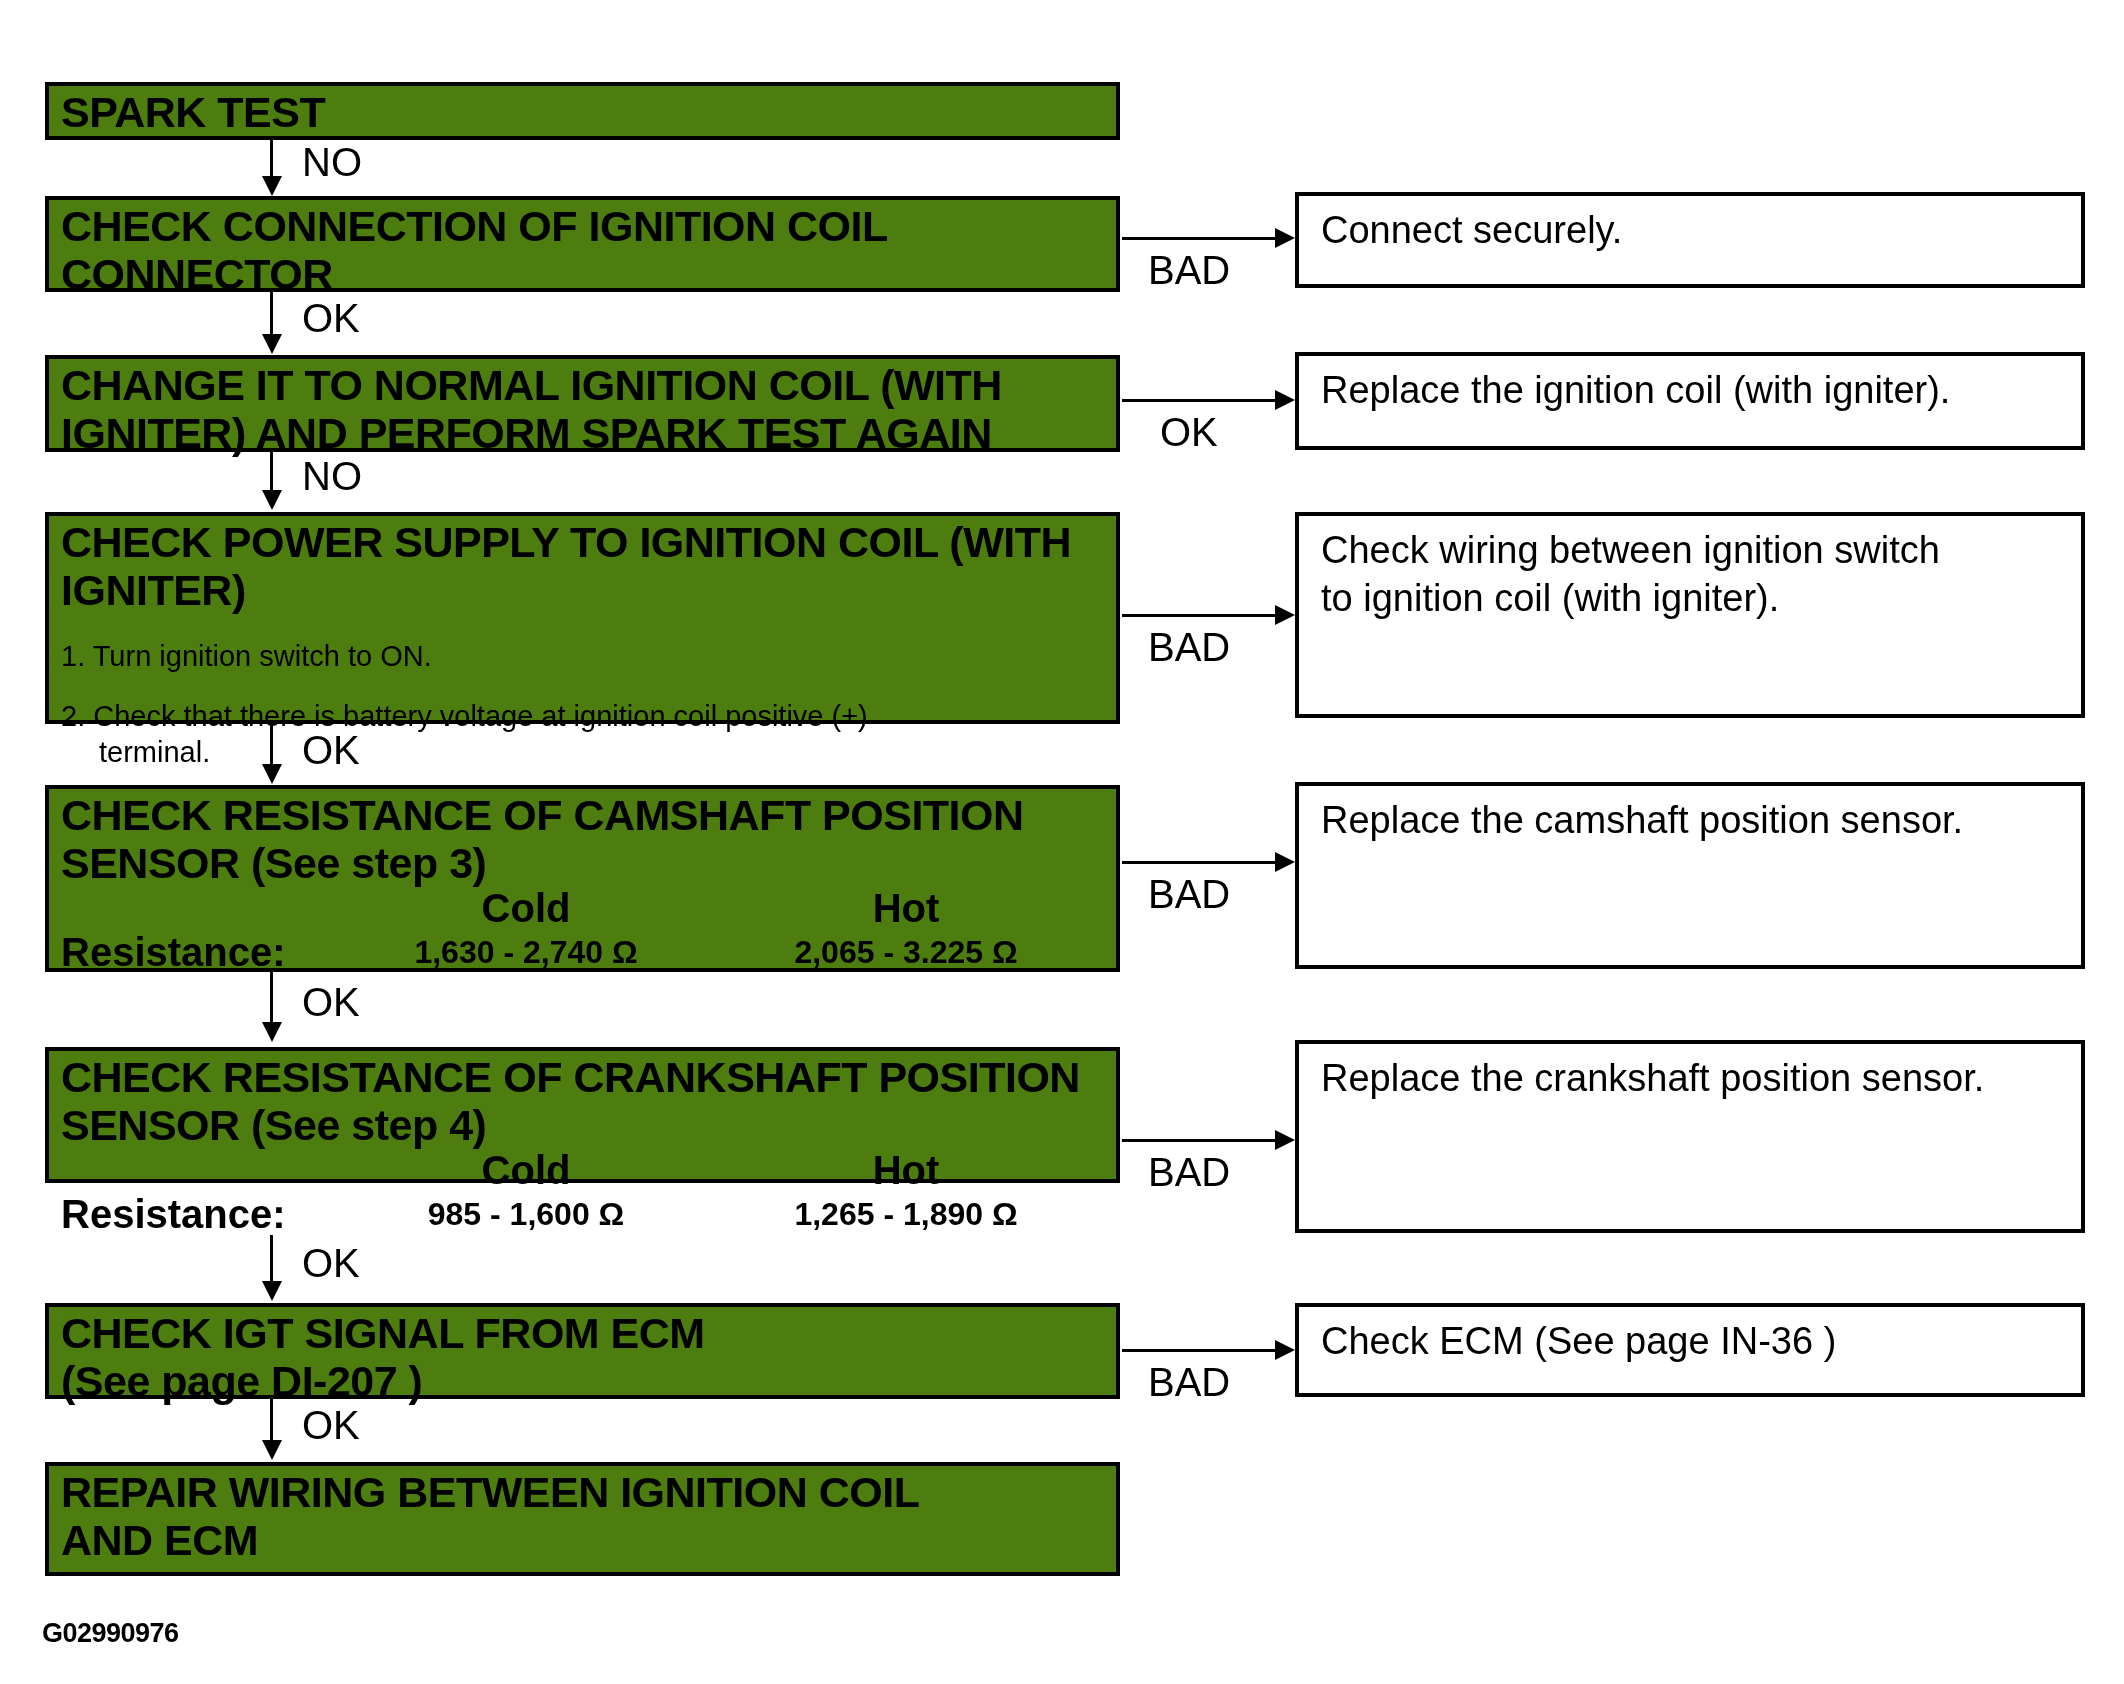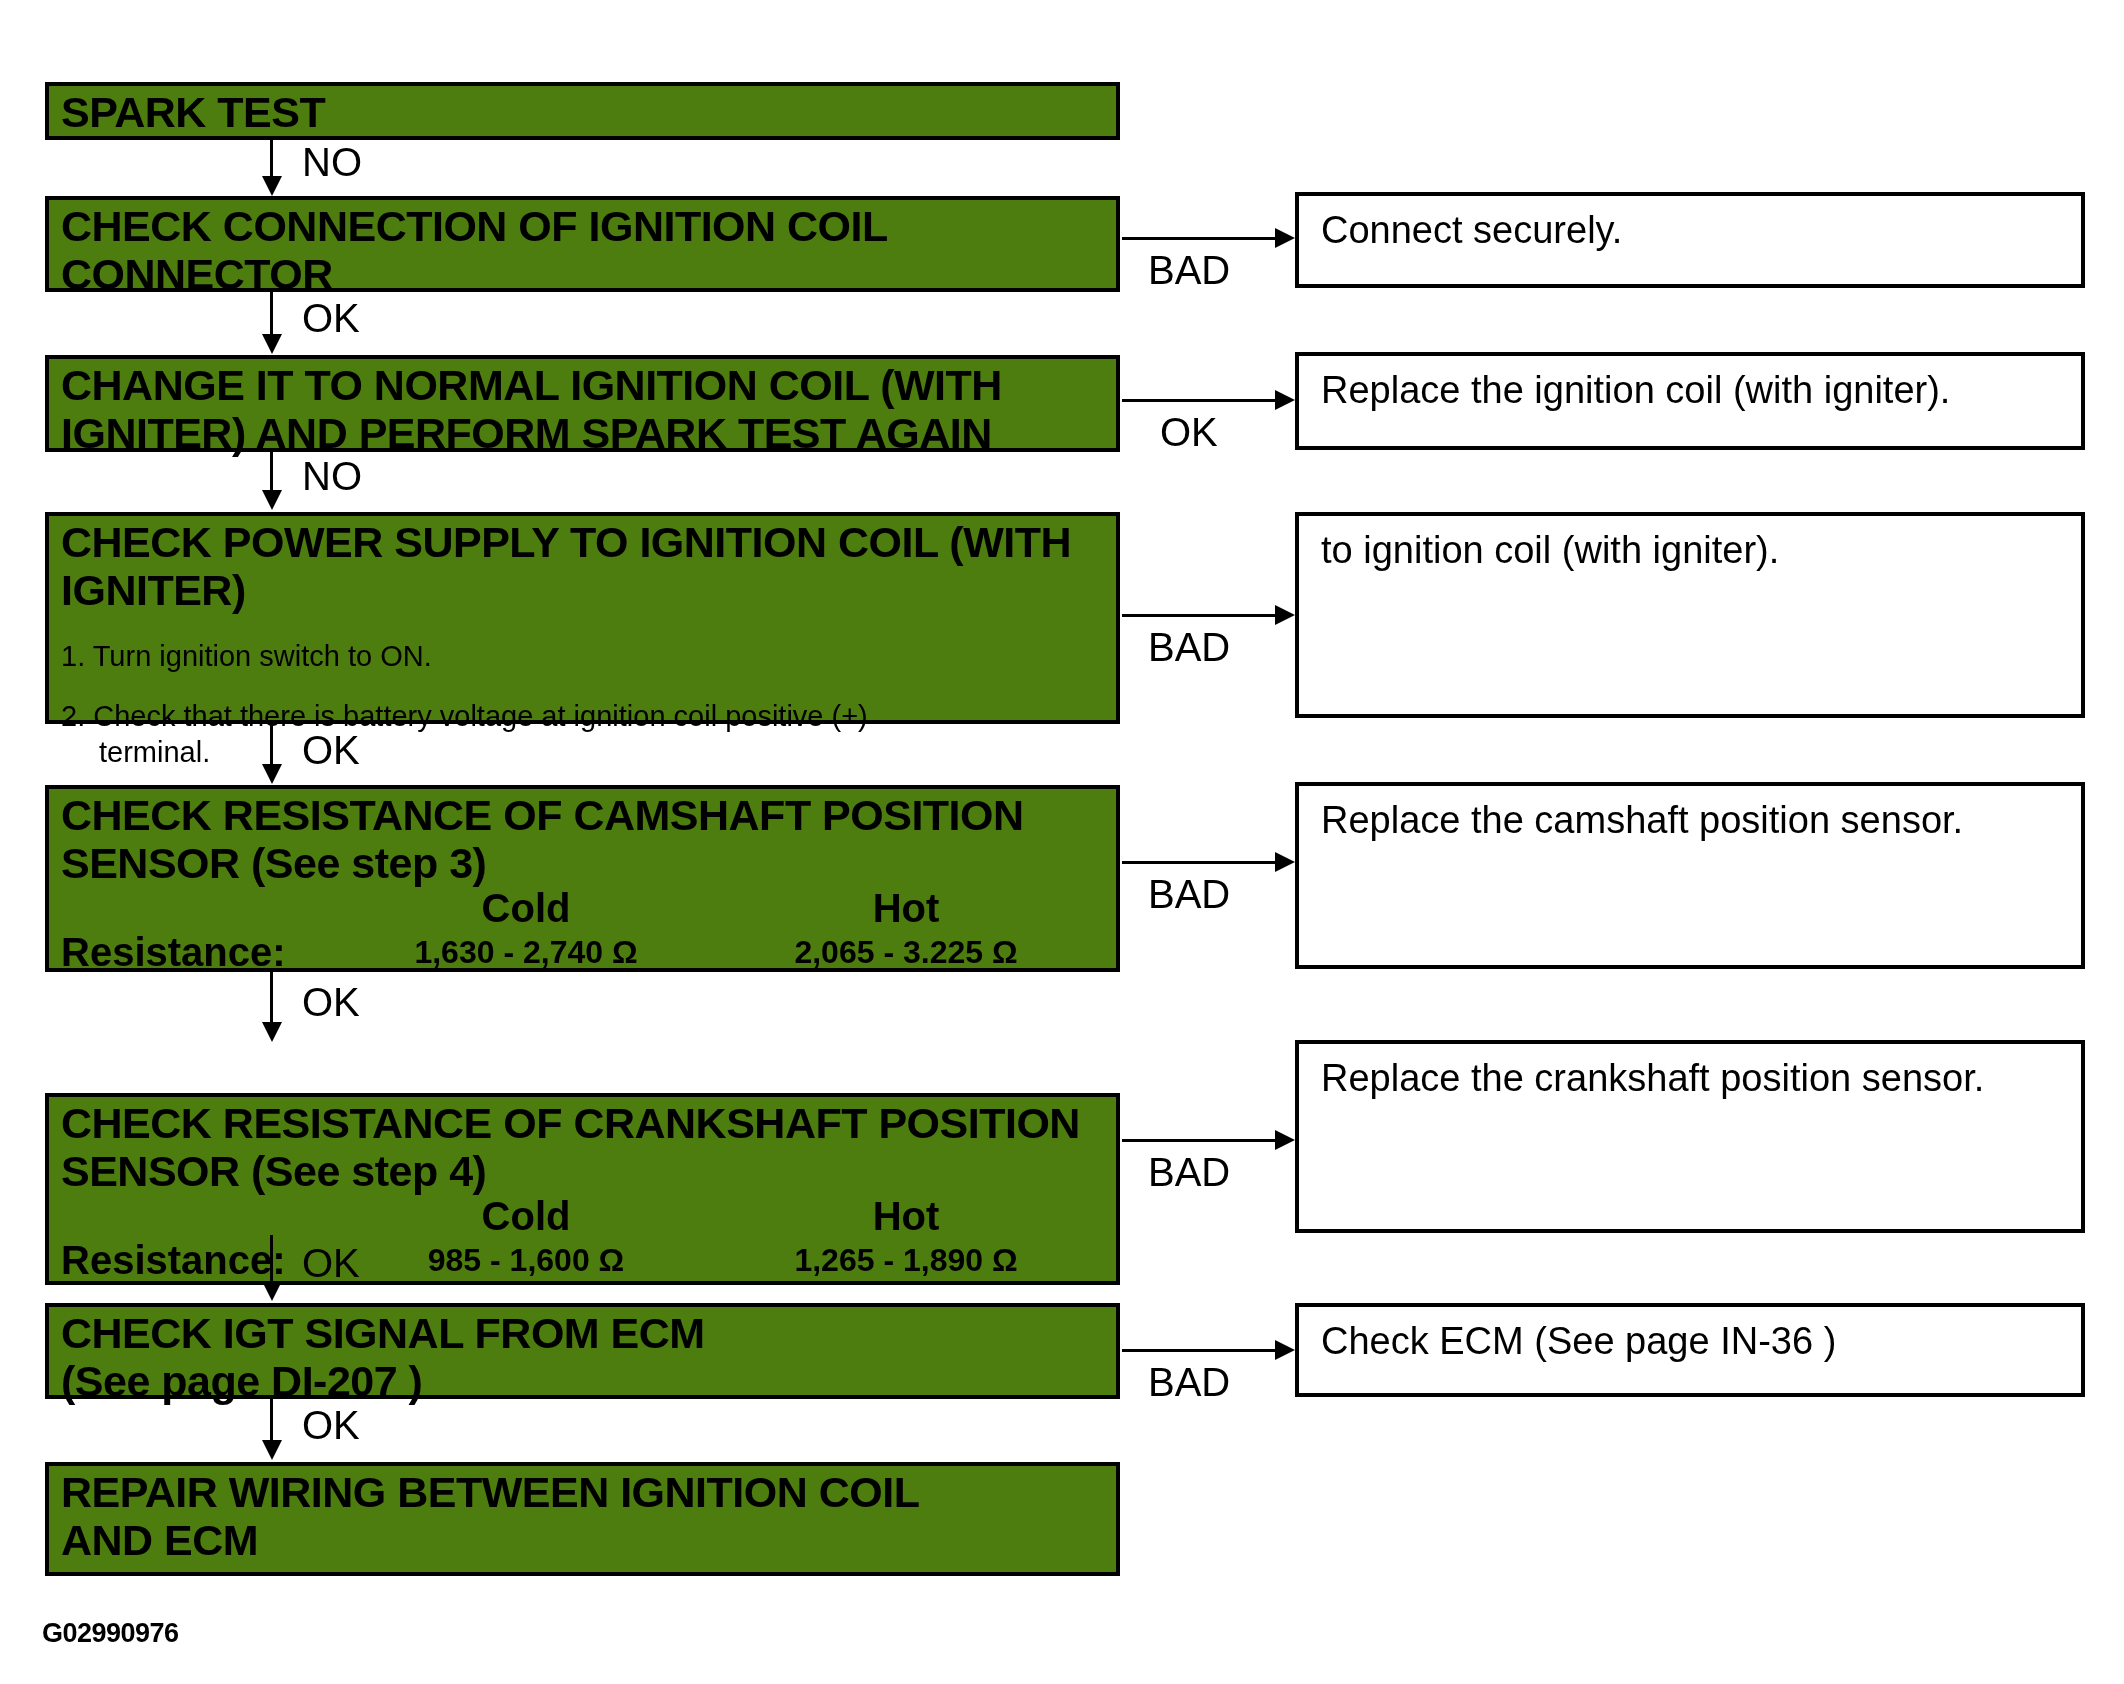--- a/index.html
+++ b/index.html
@@ -69,21 +69,21 @@
   <div class="spec-grid">
     <div class="spec-h"></div>
     <div class="spec-h">Cold</div>
     <div class="spec-h">Hot</div>
     <div class="spec-lbl">Resistance:</div>
     <div class="spec-val">1,630 - 2,740 Ω</div>
     <div class="spec-val">2,065 - 3.225 Ω</div>
   </div>
 </div>
 
-<div class="pbox" style="top:1093px; height:192px;">
+<div class="pbox" style="top:1047px; height:136px;">
   <div class="title-line">CHECK RESISTANCE OF CRANKSHAFT POSITION</div>
   <div class="title-line">SENSOR (See step 4)</div>
   <div class="spec-grid">
     <div class="spec-h"></div>
     <div class="spec-h">Cold</div>
     <div class="spec-h">Hot</div>
     <div class="spec-lbl">Resistance:</div>
     <div class="spec-val">985 - 1,600 Ω</div>
     <div class="spec-val">1,265 - 1,890 Ω</div>
   </div>
@@ -101,20 +101,21 @@
 
 <div class="rbox" style="top:192px; height:96px;">
   <div class="r-line">Connect securely.</div>
 </div>
 
 <div class="rbox" style="top:352px; height:98px;">
   <div class="r-line">Replace the ignition coil (with igniter).</div>
 </div>
 
 <div class="rbox" style="top:512px; height:206px;">
+  <div class="r-line">Check wiring between ignition switch</div>
   <div class="r-line">to ignition coil (with igniter).</div>
 </div>
 
 <div class="rbox" style="top:782px; height:187px;">
   <div class="r-line">Replace the camshaft position sensor.</div>
 </div>
 
 <div class="rbox" style="top:1040px; height:193px;">
   <div class="r-line">Replace the crankshaft position sensor.</div>
 </div>

